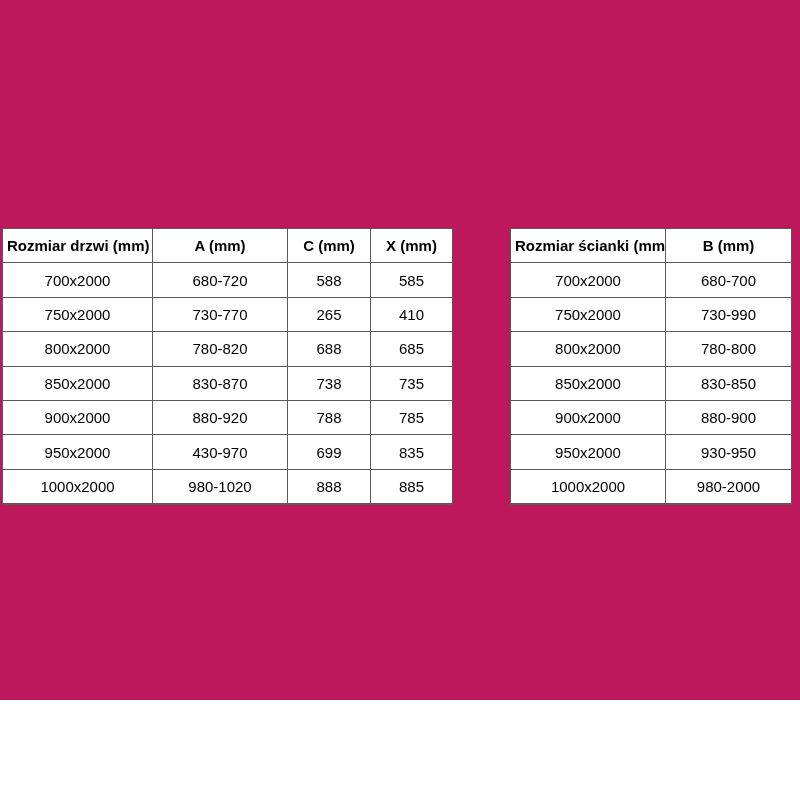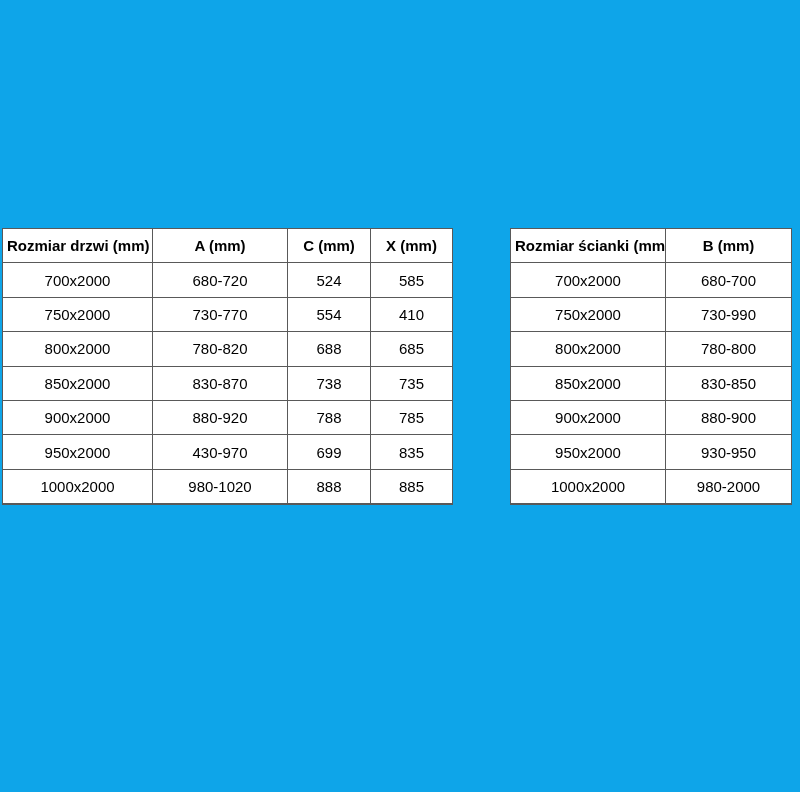--- a/index.html
+++ b/index.html
@@ -6,22 +6,22 @@
     margin: 0;
     padding: 0;
     width: 800px;
     height: 800px;
     background: #ffffff;
     font-family: "Liberation Sans", sans-serif;
   }
   .page {
     position: relative;
     width: 800px;
-    height: 792px;
-    background: #0ea5e9;
+    height: 700px;
+    background: #be185d;
   }
   table.spec {
     position: absolute;
     border-collapse: collapse;
     table-layout: fixed;
     background: #ffffff;
   }
   table.spec th, table.spec td {
     border: 1px solid #595959;
     text-align: center;
@@ -68,27 +68,27 @@
           <th>Rozmiar drzwi (mm)</th>
           <th>A (mm)</th>
           <th>C (mm)</th>
           <th>X (mm)</th>
         </tr>
       </thead>
       <tbody>
         <tr>
           <td>700x2000</td>
           <td>680-720</td>
-          <td>524</td>
+          <td>588</td>
           <td>585</td>
         </tr>
         <tr>
           <td>750x2000</td>
           <td>730-770</td>
-          <td>554</td>
+          <td>265</td>
           <td>410</td>
         </tr>
         <tr>
           <td>800x2000</td>
           <td>780-820</td>
           <td>688</td>
           <td>685</td>
         </tr>
         <tr>
           <td>850x2000</td>

